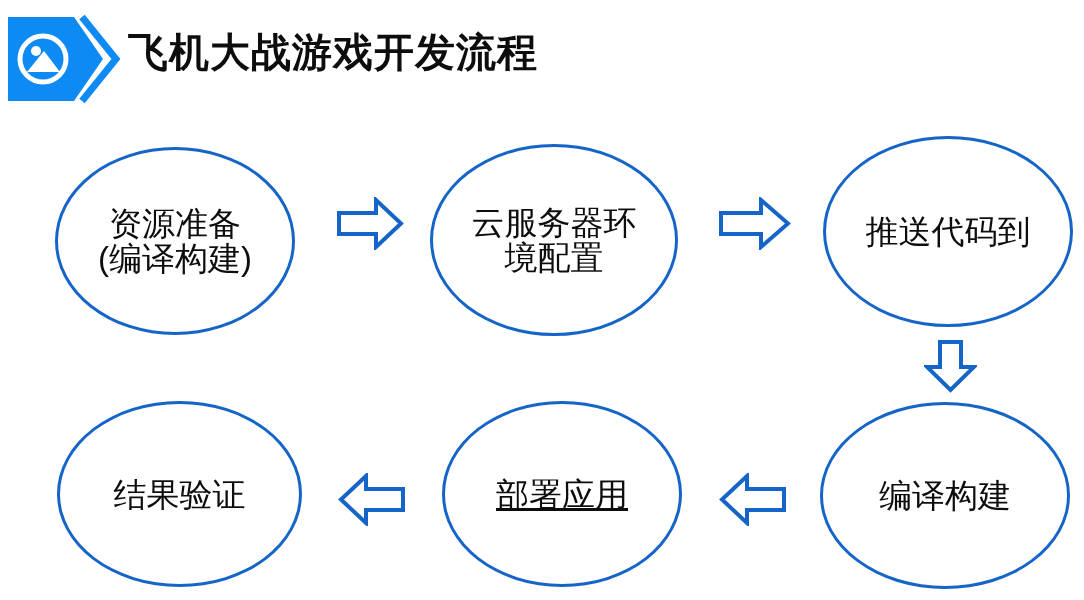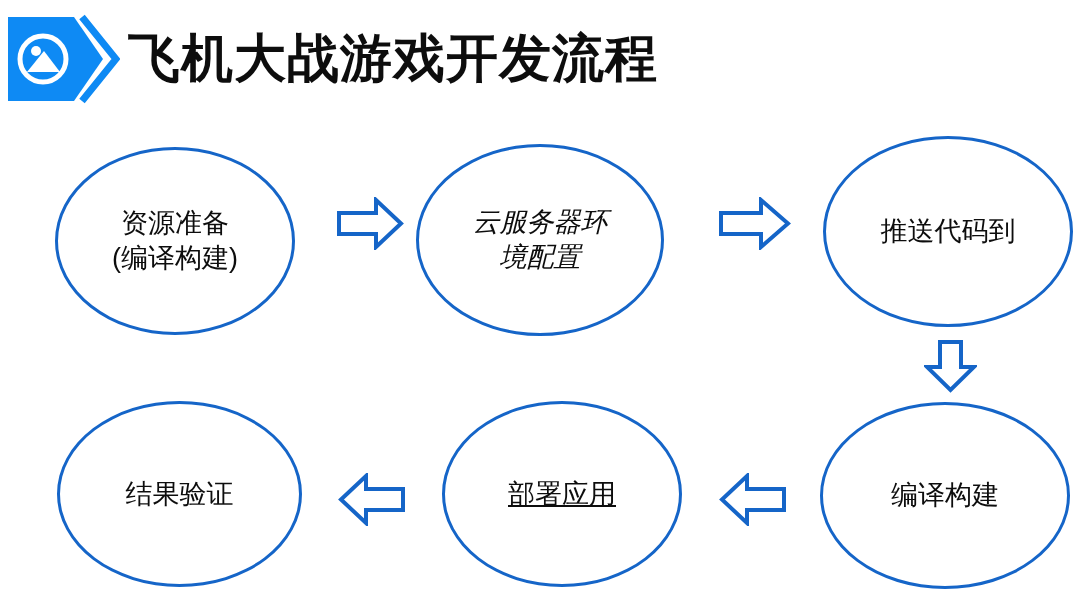--- a/index.html
+++ b/index.html
@@ -7,33 +7,33 @@
     width:1084px;height:600px;background:#ffffff;overflow:hidden;
     font-family:"Liberation Sans","DejaVu Sans",sans-serif;
     position:relative;
   }
   .slide{position:absolute;inset:0;}
 
   
   .hdr-badge{position:absolute;left:6px;top:13px;width:114px;height:92px;}
   .page-title{
     position:absolute;left:128px;top:30px;margin:0;
-    font-size:52px;font-weight:900;color:#0d0d0d;letter-spacing:1px;
+    font-size:40px;font-weight:900;color:#0d0d0d;letter-spacing:1px;
     line-height:1.1;
   }
 
   
   .node{
     position:absolute;border:3px solid #1565C8;border-radius:50%;
     display:flex;flex-direction:column;align-items:center;justify-content:center;
-    text-align:center;color:#0d0d0d;font-size:27px;line-height:35px;
+    text-align:center;color:#0d0d0d;font-size:33px;line-height:35px;
     box-sizing:border-box;background:#ffffff;
   }
   .n1{left:55px;top:147px;width:240px;height:188px;}
-  .n2{left:416px;top:144px;width:248px;height:192px;font-style:italic;}
+  .n2{left:430px;top:144px;width:248px;height:192px;}
   .n3{left:823px;top:136px;width:250px;height:191px;}
   .n4{left:820px;top:402px;width:250px;height:187px;}
   .n5{left:442px;top:401px;width:240px;height:186px;text-decoration:underline;}
   .n6{left:57px;top:401px;width:245px;height:186px;}
 
   
   .arrow{position:absolute;}
   .a1{left:337px;top:197px;}
   .a2{left:719px;top:197px;}
   .a3{left:924px;top:340px;}

